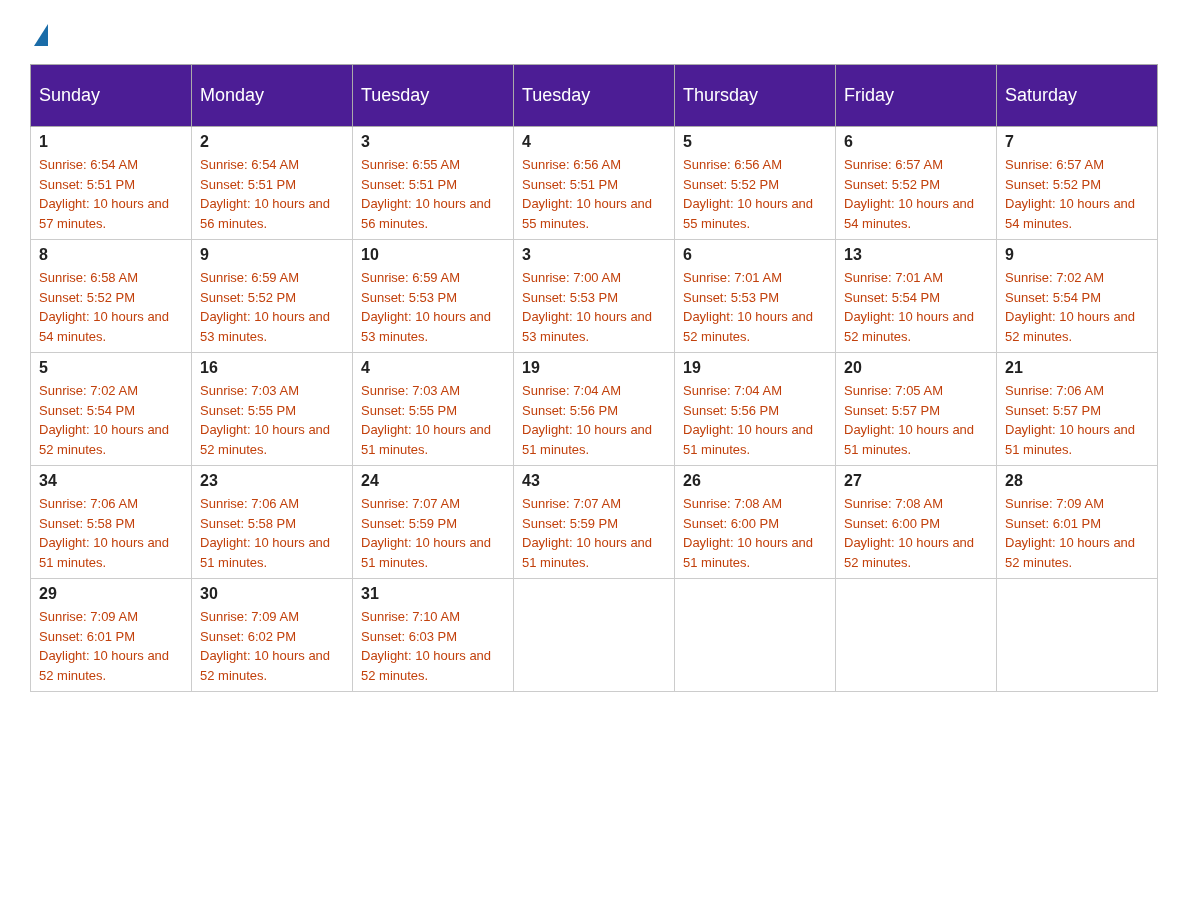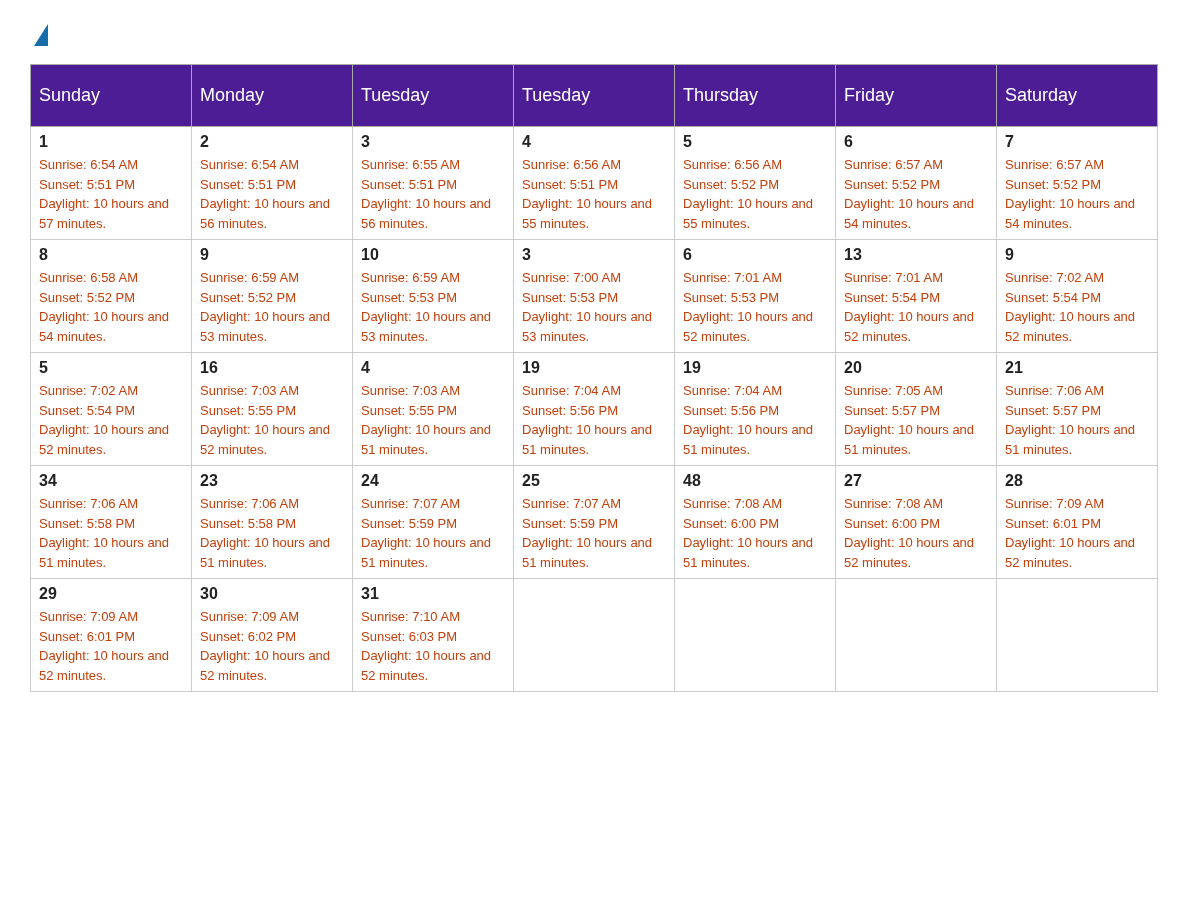--- a/index.html
+++ b/index.html
@@ -228,25 +228,25 @@
         </td>
         <td>
           <div class="day-number">23</div>
           <div class="day-info">Sunrise: 7:06 AM<br>Sunset: 5:58 PM<br>Daylight: 10 hours and 51 minutes.</div>
         </td>
         <td>
           <div class="day-number">24</div>
           <div class="day-info">Sunrise: 7:07 AM<br>Sunset: 5:59 PM<br>Daylight: 10 hours and 51 minutes.</div>
         </td>
         <td>
-          <div class="day-number">25</div>
+          <div class="day-number">43</div>
           <div class="day-info">Sunrise: 7:07 AM<br>Sunset: 5:59 PM<br>Daylight: 10 hours and 51 minutes.</div>
         </td>
         <td>
-          <div class="day-number">48</div>
+          <div class="day-number">26</div>
           <div class="day-info">Sunrise: 7:08 AM<br>Sunset: 6:00 PM<br>Daylight: 10 hours and 51 minutes.</div>
         </td>
         <td>
           <div class="day-number">27</div>
           <div class="day-info">Sunrise: 7:08 AM<br>Sunset: 6:00 PM<br>Daylight: 10 hours and 52 minutes.</div>
         </td>
         <td>
           <div class="day-number">28</div>
           <div class="day-info">Sunrise: 7:09 AM<br>Sunset: 6:01 PM<br>Daylight: 10 hours and 52 minutes.</div>
         </td>

